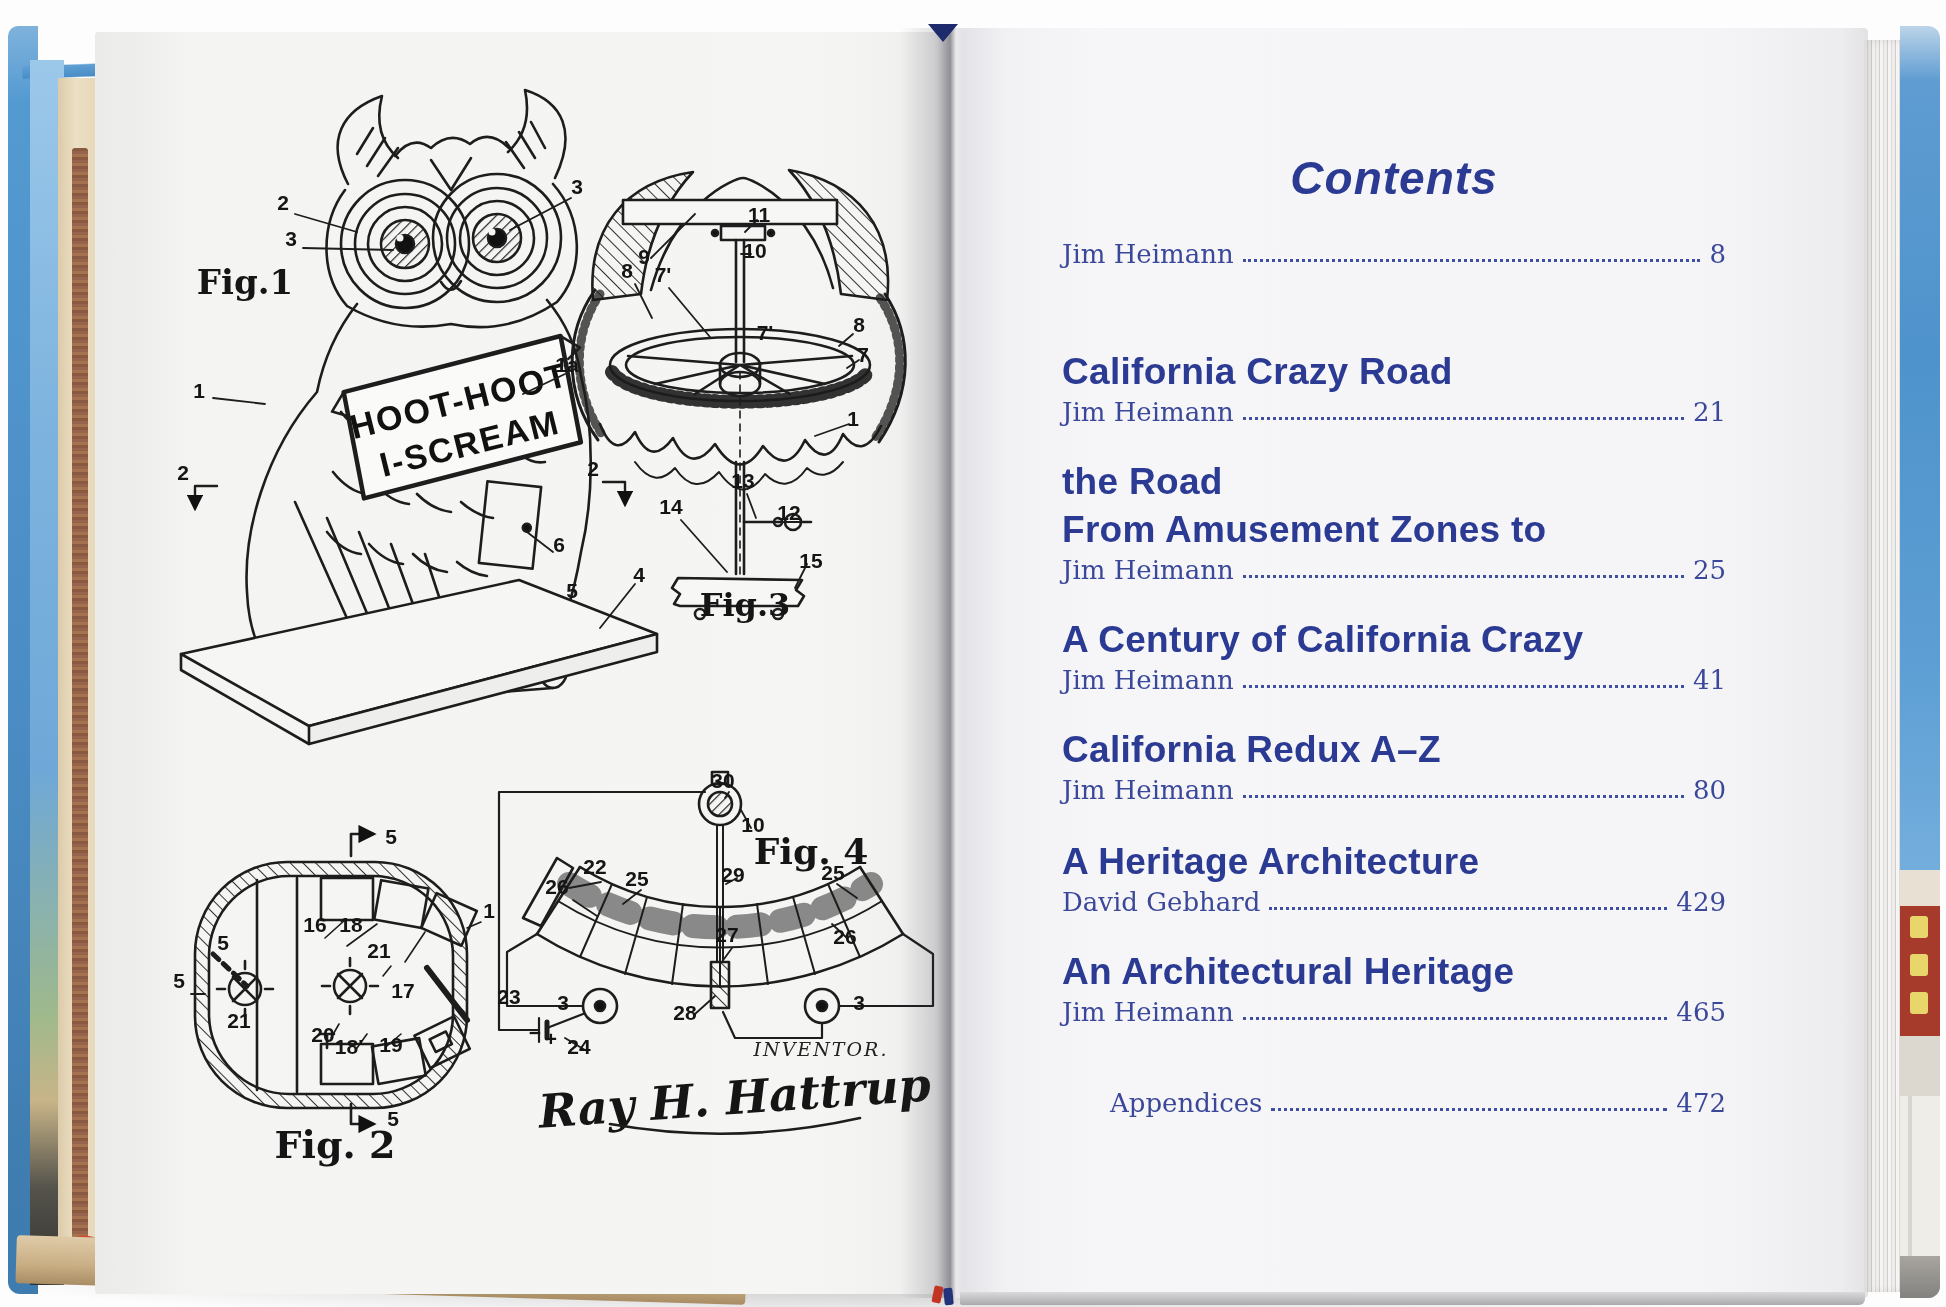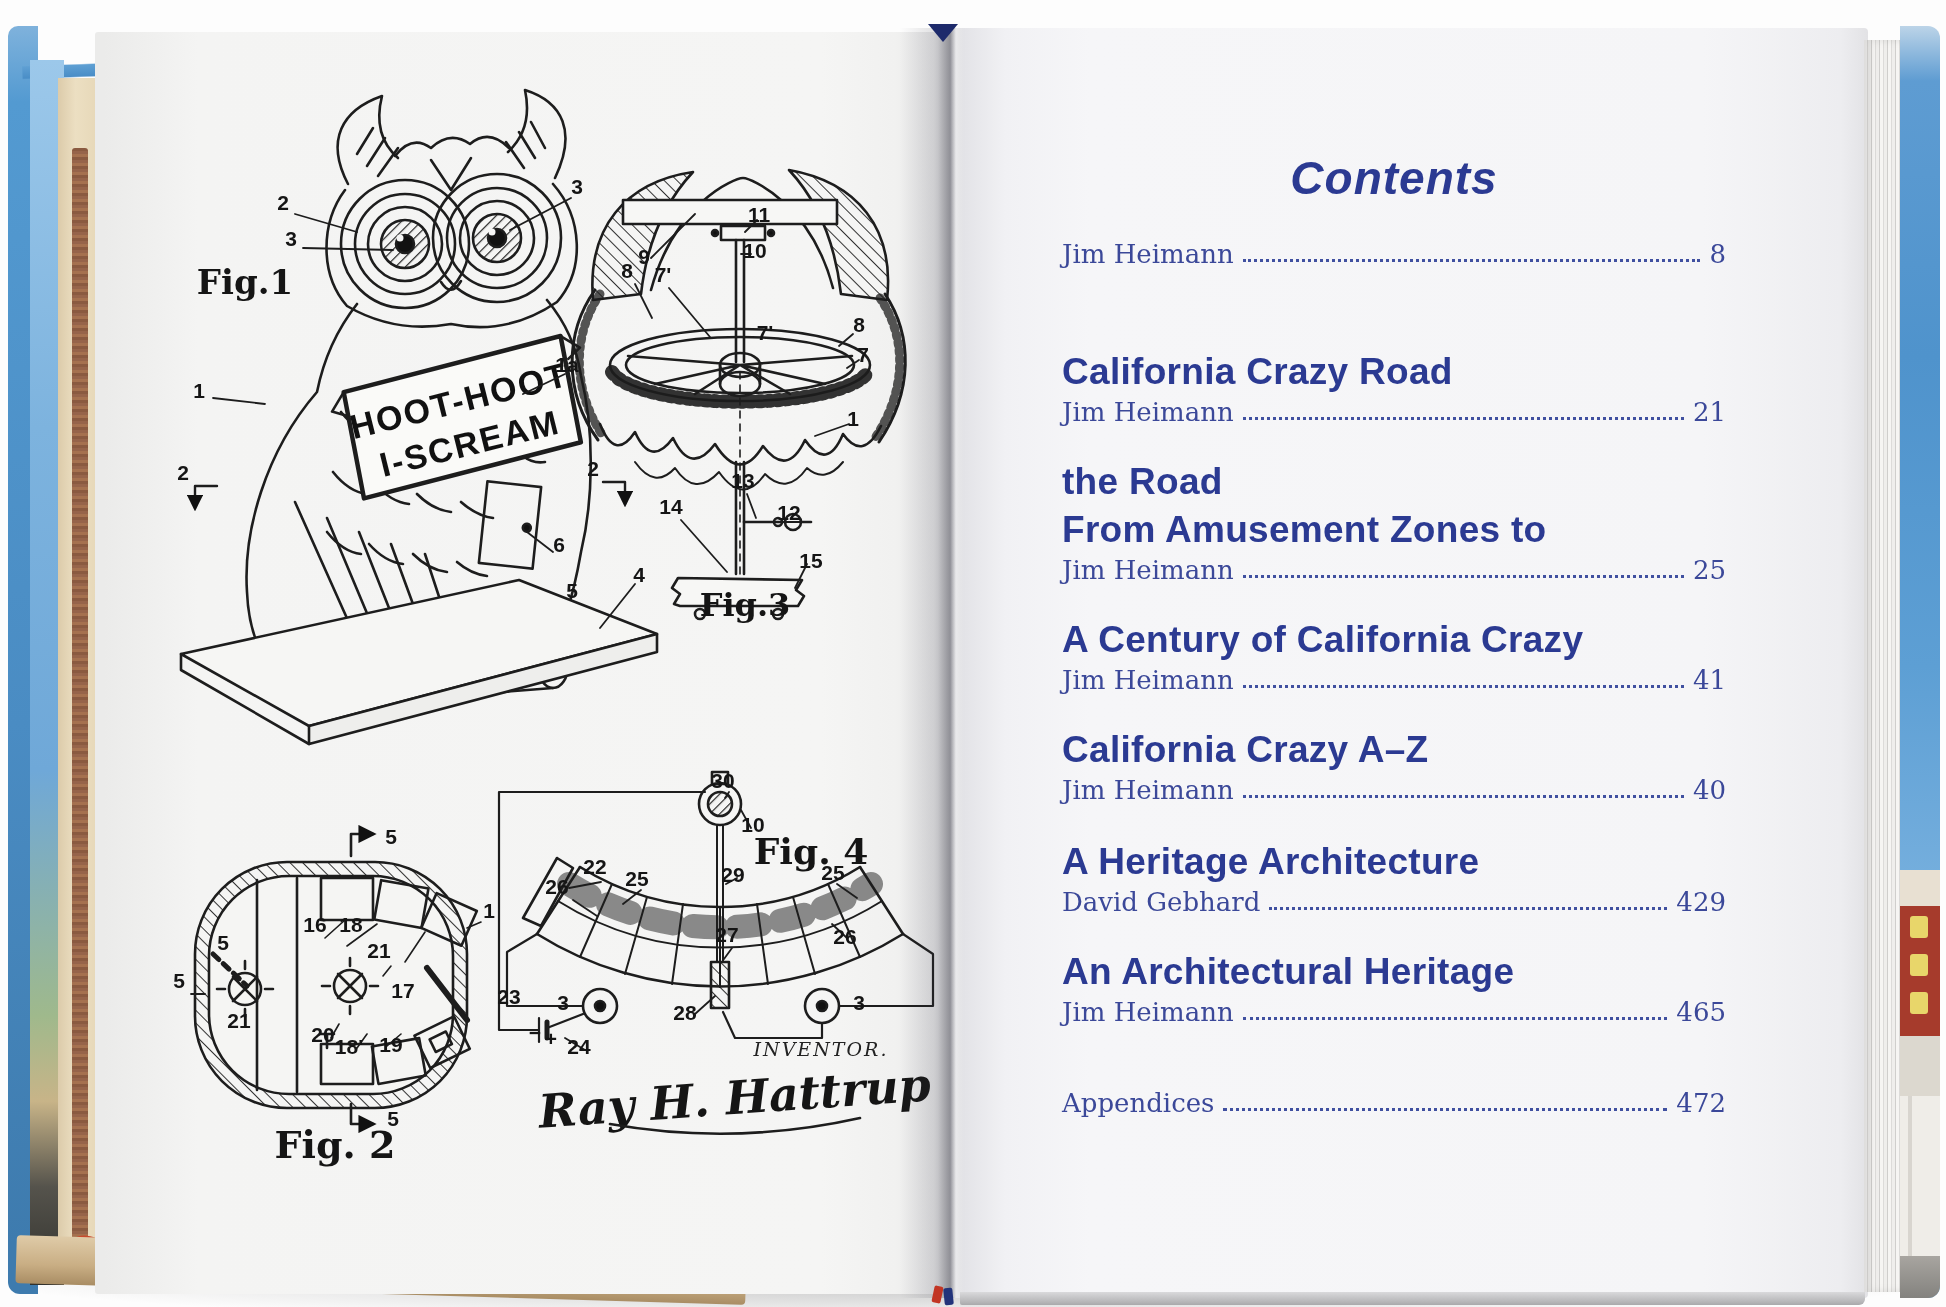--- a/index.html
+++ b/index.html
@@ -355,25 +355,25 @@
       <div class="entry" id="entry-3">
         <div class="h">A Century of California Crazy</div>
         <div class="byline">
             <span>Jim Heimann</span>
             <span class="leader"></span>
             <span class="pg">41</span>
           </div>
       </div>
 
       <div class="entry" id="entry-4">
-        <div class="h">California Crazy A–Z</div>
-        <div class="byline">
-            <span>Jim Heimann</span>
-            <span class="leader"></span>
-            <span class="pg">40</span>
+        <div class="h">California Redux A–Z</div>
+        <div class="byline">
+            <span>Jim Heimann</span>
+            <span class="leader"></span>
+            <span class="pg">80</span>
           </div>
       </div>
 
       <div class="entry" id="entry-5">
         <div class="h">A Heritage Architecture</div>
         <div class="byline">
             <span>David Gebhard</span>
             <span class="leader"></span>
             <span class="pg">429</span>
           </div>
@@ -382,21 +382,21 @@
       <div class="entry" id="entry-6">
         <div class="h">An Architectural Heritage</div>
         <div class="byline">
             <span>Jim Heimann</span>
             <span class="leader"></span>
             <span class="pg">465</span>
           </div>
       </div>
 
       <div id="appendix-row">
-        <div class="byline" style="margin-top:0;">
+        <div class="byline" style="margin-top:0;margin-left:48px;">
             <span>Appendices</span>
             <span class="leader"></span>
             <span class="pg">472</span>
           </div>
       </div>
     </div>
   </div>
 
   <div class="abs" id="gutter-shadow"></div>
   <div class="abs" id="spine-notch"></div>

